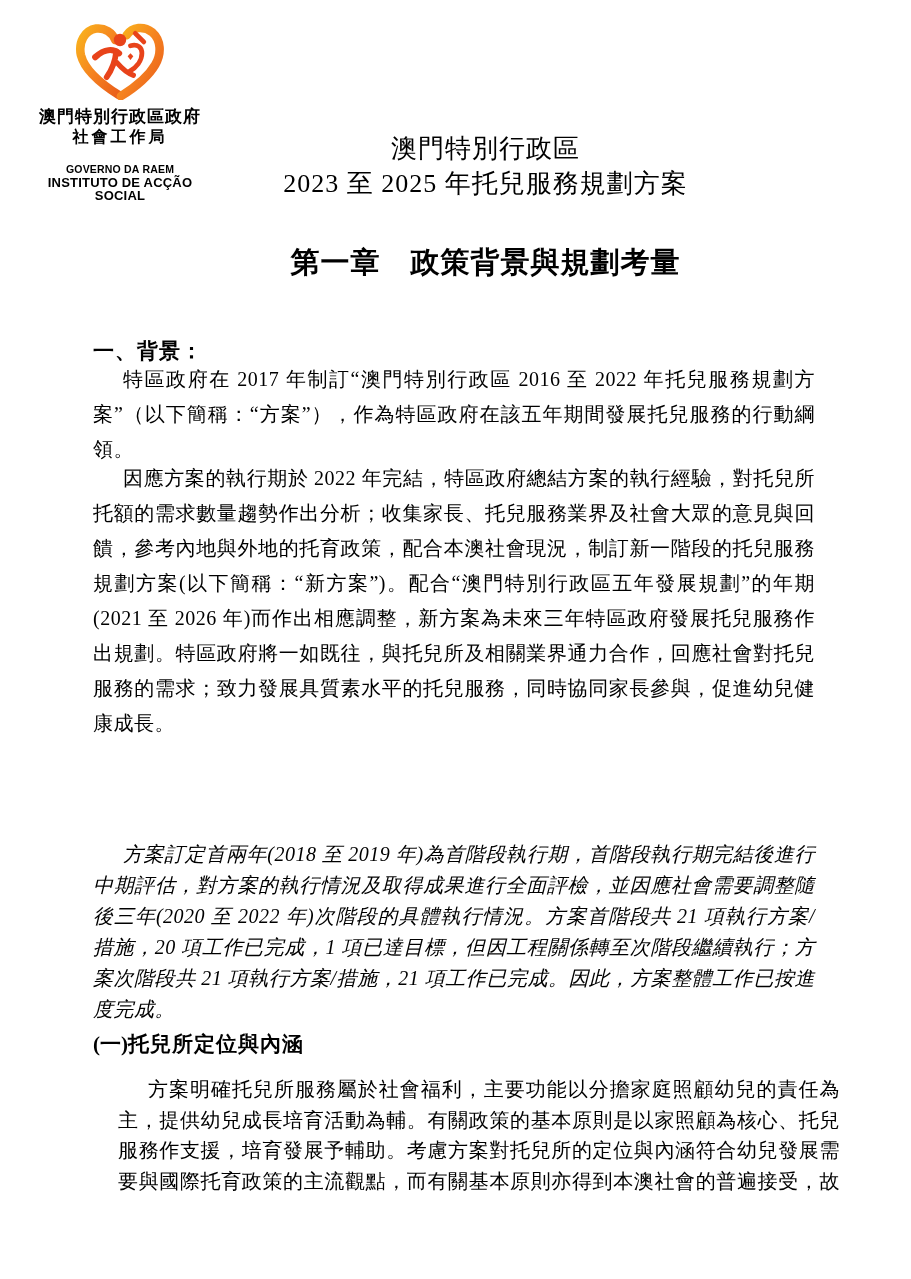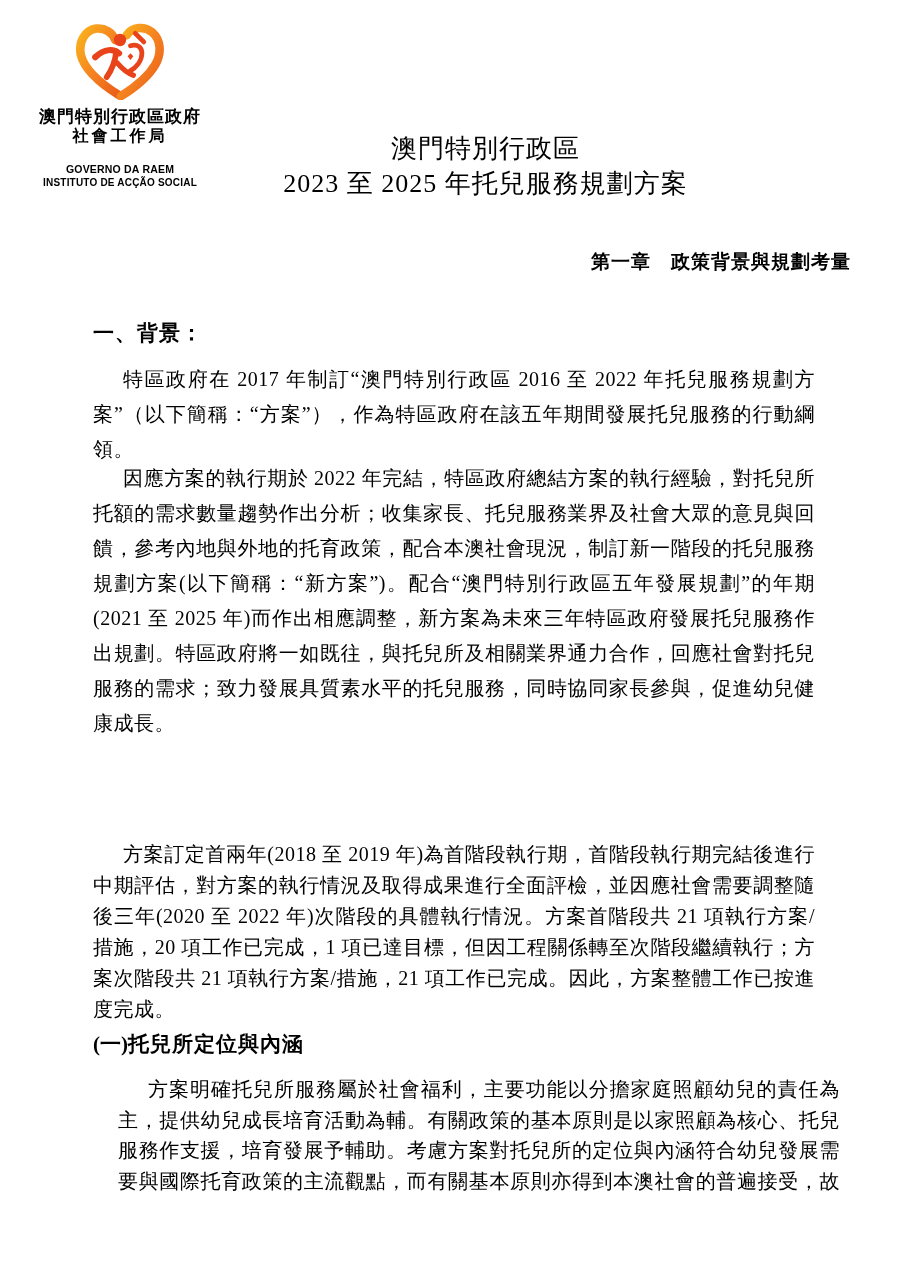--- a/index.html
+++ b/index.html
@@ -15,55 +15,55 @@
   }
   
   .logo-block {
     position:absolute; left:25px; top:20px; width:190px;
     text-align:center;
     font-family:"Liberation Sans","DejaVu Sans",sans-serif;
     font-weight:bold;
   }
   .logo-heart { display:block; margin:0 auto 6px auto; }
   .org-zh1 { font-size:17px; line-height:21px; letter-spacing:1px; white-space:nowrap; }
-  .org-zh2 { font-size:16px; line-height:20px; letter-spacing:3px;font-family:Liberation Mono, monospace; }
+  .org-zh2 { font-size:16px; line-height:20px; letter-spacing:3px; }
   .org-pt1 { font-size:10.5px; line-height:13px; margin-top:16px; letter-spacing:0.2px; }
-  .org-pt2 { font-size:10px; line-height:13px; letter-spacing:0.2px; }
+  .org-pt2 { font-size:13px; line-height:13px; letter-spacing:0.2px; }
 
   
   .doc-title {
     position:absolute; left:120px; right:60px; top:131px;
     text-align:center; font-weight:normal;
     font-size:26px; line-height:35px; letter-spacing:1px;
   }
   .chapter-title {
     position:absolute; left:120px; right:60px; top:247px;
-    text-align:right; font-weight:bold;
-    font-size:19px; line-height:30px; letter-spacing:1px;
+    text-align:center; font-weight:bold;
+    font-size:29px; line-height:30px; letter-spacing:1px;
   }
 
   
   .sec-heading {
     position:absolute; left:93px; width:722px;
     font-size:21px; font-weight:bold; line-height:26px; letter-spacing:1px;
   }
   .body-par {
     position:absolute; left:93px; width:722px;
     font-size:20px; text-align:justify;
     text-indent:30px;
     letter-spacing:0.5px;
   }
   #p1, #p2 { line-height:35px; }
   #p3 { line-height:31px; }
   #p4 { line-height:30.5px; }
-  #sec1-heading { top:320px; }
+  #sec1-heading { top:338px; }
   #p1 { top:362px; }
   #p2 { top:461px; }
   #sec2-heading { top:791px; }
-  #p3 { top:839px; }
+  #p3 { top:839px;font-style:italic; }
   .subsection-heading {
     position:absolute; left:93px; top:1031px; width:722px;
     font-size:21px; font-weight:bold; line-height:26px;
     display:flex; align-items:baseline;
   }
   .subsection-heading .sub-title { letter-spacing:1px; }
   #p4 { top:1074px;margin-left:25px; }
 
   
   .watermark {
@@ -111,21 +111,21 @@
 
   <div class="doc-title">
     <div>澳門特別行政區</div>
     <div>2023 至 2025 年托兒服務規劃方案</div>
   </div>
 
   <div class="chapter-title">第一章　政策背景與規劃考量</div>
 
   <div class="sec-heading" id="sec1-heading">一、背景：</div>
   <p class="body-par" id="p1">特區政府在 2017 年制訂“澳門特別行政區 2016 至 2022 年托兒服務規劃方案”（以下簡稱：“方案”），作為特區政府在該五年期間發展托兒服務的行動綱領。</p>
-  <p class="body-par" id="p2">因應方案的執行期於 2022 年完結，特區政府總結方案的執行經驗，對托兒所托額的需求數量趨勢作出分析；收集家長、托兒服務業界及社會大眾的意見與回饋，參考內地與外地的托育政策，配合本澳社會現況，制訂新一階段的托兒服務規劃方案(以下簡稱：“新方案”)。配合“澳門特別行政區五年發展規劃”的年期(2021 至 2025 年)而作出相應調整，新方案為未來三年特區政府發展托兒服務作出規劃。特區政府將一如既往，與托兒所及相關業界通力合作，回應社會對托兒服務的需求；致力發展具質素水平的托兒服務，同時協同家長參與，促進幼兒健康成長。</p>
+  <p class="body-par" id="p2">因應方案的執行期於 2022 年完結，特區政府總結方案的執行經驗，對托兒所托額的需求數量趨勢作出分析；收集家長、托兒服務業界及社會大眾的意見與回饋，參考內地與外地的托育政策，配合本澳社會現況，制訂新一階段的托兒服務規劃方案(以下簡稱：“新方案”)。配合“澳門特別行政區五年發展規劃”的年期(2021 至 2026 年)而作出相應調整，新方案為未來三年特區政府發展托兒服務作出規劃。特區政府將一如既往，與托兒所及相關業界通力合作，回應社會對托兒服務的需求；致力發展具質素水平的托兒服務，同時協同家長參與，促進幼兒健康成長。</p>
 
   <p class="body-par" id="p3">方案訂定首兩年(2018 至 2019 年)為首階段執行期，首階段執行期完結後進行中期評估，對方案的執行情況及取得成果進行全面評檢，並因應社會需要調整隨後三年(2020 至 2022 年)次階段的具體執行情況。方案首階段共 21 項執行方案/措施，20 項工作已完成，1 項已達目標，但因工程關係轉至次階段繼續執行；方案次階段共 21 項執行方案/措施，21 項工作已完成。因此，方案整體工作已按進度完成。</p>
 
   <div class="subsection-heading">
     <span class="sub-number">(一)</span>
     <span class="sub-title">托兒所定位與內涵</span>
   </div>
   <p class="body-par" id="p4">方案明確托兒所服務屬於社會福利，主要功能以分擔家庭照顧幼兒的責任為主，提供幼兒成長培育活動為輔。有關政策的基本原則是以家照顧為核心、托兒服務作支援，培育發展予輔助。考慮方案對托兒所的定位與內涵符合幼兒發展需要與國際托育政策的主流觀點，而有關基本原則亦得到本澳社會的普遍接受，故應予以維持。</p>
 
   <div class="watermark">

